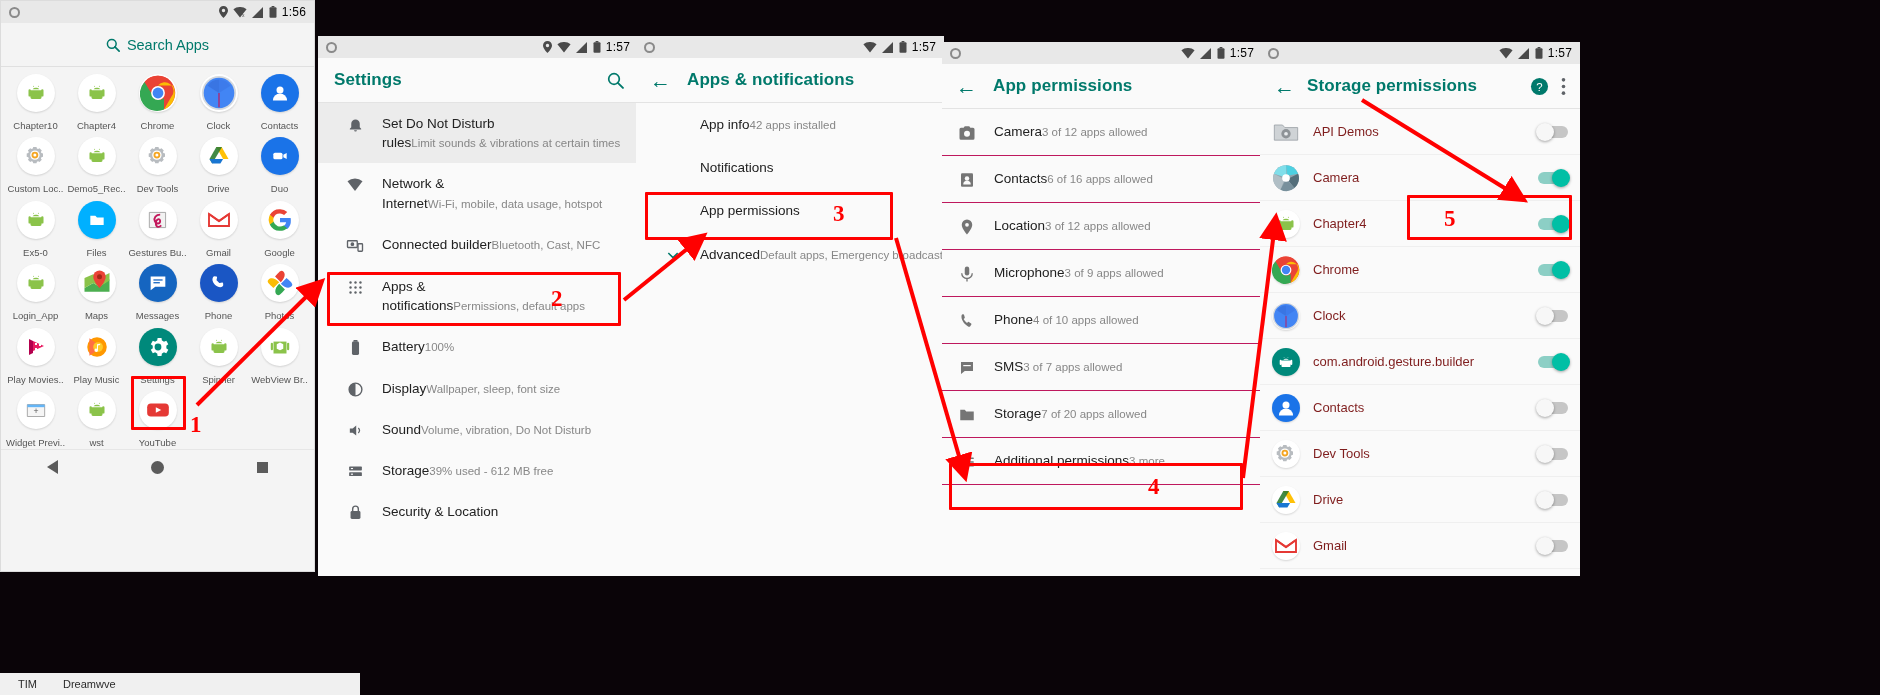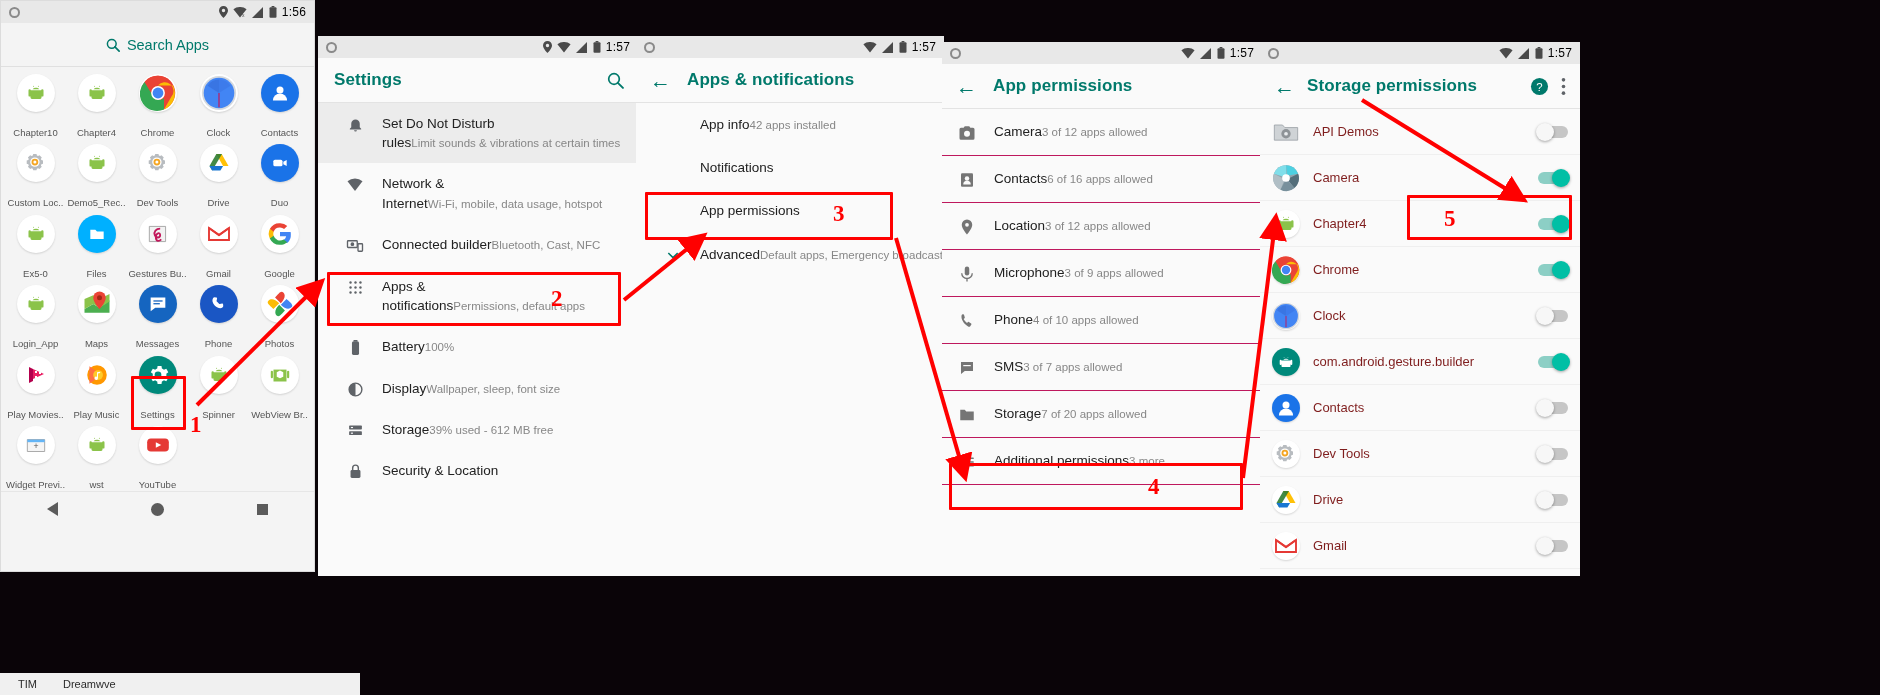--- a/index.html
+++ b/index.html
@@ -35,21 +35,21 @@
   
   #p1{ left:0; top:0; width:315px; height:572px; background:#f4f4f4;
        border:1px solid #dcdcdc; }
   #p1 .search{
     height:44px; display:flex; align-items:center; justify-content:center;
     gap:7px; color:#00796b; font-size:14.5px; background:#f4f4f4;
     border-bottom:1px solid #e0e0e0;
   }
   .grid{ display:grid; grid-template-columns:repeat(5,1fr); padding:2px 4px 0 4px;
          row-gap:1px; }
-  .app{ display:flex; flex-direction:column; align-items:center; gap:16px; padding-top:5px;}
+  .app{ display:flex; flex-direction:column; align-items:center; gap:9px; padding-top:5px;}
   .app .lbl{ font-size:9.5px; color:#555; text-align:center; line-height:1.1;
              max-width:60px; overflow:hidden; white-space:nowrap; text-overflow:ellipsis;}
   .ic{ width:38px;height:38px;border-radius:50%; display:flex; align-items:center;
        justify-content:center; font-size:17px; color:#fff; position:relative;
        box-shadow:0 1px 2px rgba(0,0,0,.14); }
   .ic.white{ background:#fff; }
   .navbar{ height:36px; background:#f4f4f4; display:flex; align-items:center;
            justify-content:space-around; border-top:1px solid #e6e6e6;}
   .nav-tri{ width:0;height:0;border-top:7px solid transparent;border-bottom:7px solid transparent;
             border-right:11px solid #5b5b5b;}
@@ -504,20 +504,29 @@
           <svg viewBox="0 0 24 24" width="17" height="17">
             <circle cx="12" cy="12" r="9" fill="none" stroke="#5f6368" stroke-width="2"></circle>
             <path d="M12 3a9 9 0 000 18z" fill="#5f6368"></path>
           </svg>
         </span>
         <span class="txt"><span class="t1">Display</span><span class="t2">Wallpaper, sleep, font size</span></span>
       </div>
       <div class="row">
         <span class="gi">
           <svg viewBox="0 0 24 24" width="17" height="17" fill="#5f6368">
+            <path d="M4 9v6h4l5 4V5L8 9z"></path>
+            <path d="M16 8.5a5 5 0 010 7" fill="none" stroke="#5f6368" stroke-width="1.7"></path>
+          </svg>
+        </span>
+        <span class="txt"><span class="t1">Sound</span><span class="t2">Volume, vibration, Do Not Disturb</span></span>
+      </div>
+      <div class="row">
+        <span class="gi">
+          <svg viewBox="0 0 24 24" width="17" height="17" fill="#5f6368">
             <rect x="3" y="5" width="18" height="5.5" rx="1"></rect>
             <rect x="3" y="13" width="18" height="5.5" rx="1"></rect>
             <rect x="5.5" y="7" width="3" height="1.6" fill="#fafafa"></rect>
             <rect x="5.5" y="15" width="3" height="1.6" fill="#fafafa"></rect>
           </svg>
         </span>
         <span class="txt"><span class="t1">Storage</span><span class="t2">39% used - 612 MB free</span></span>
       </div>
       <div class="row">
         <span class="gi">

